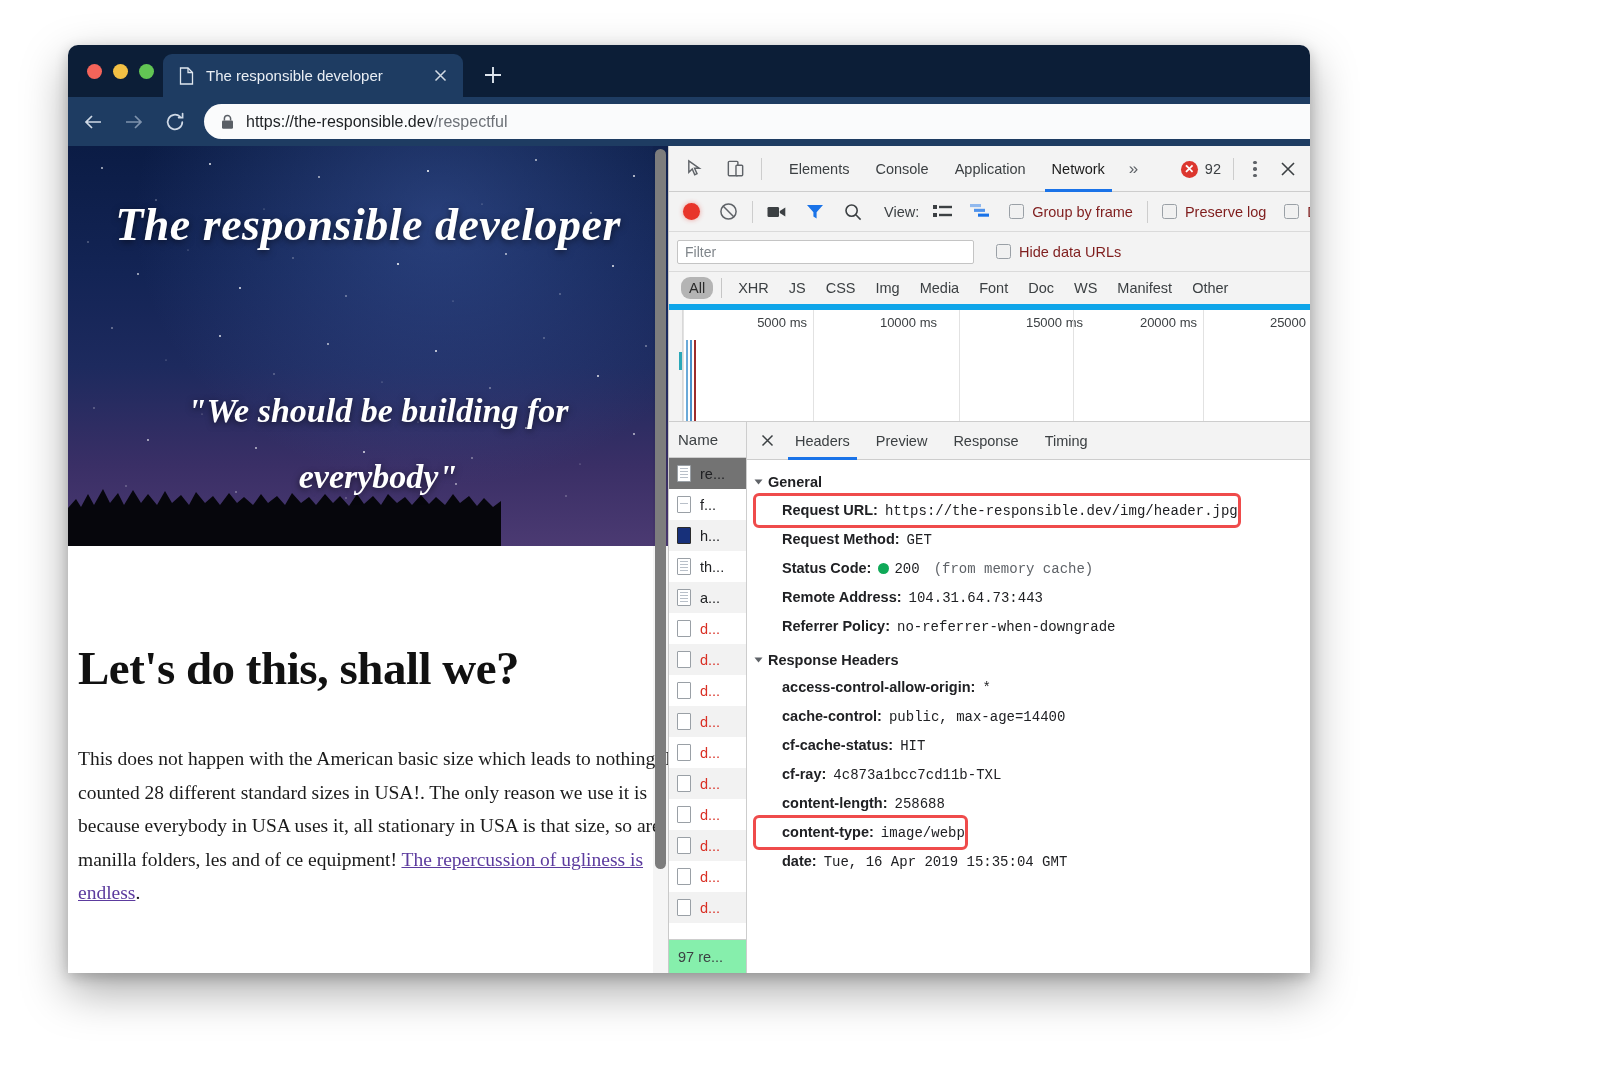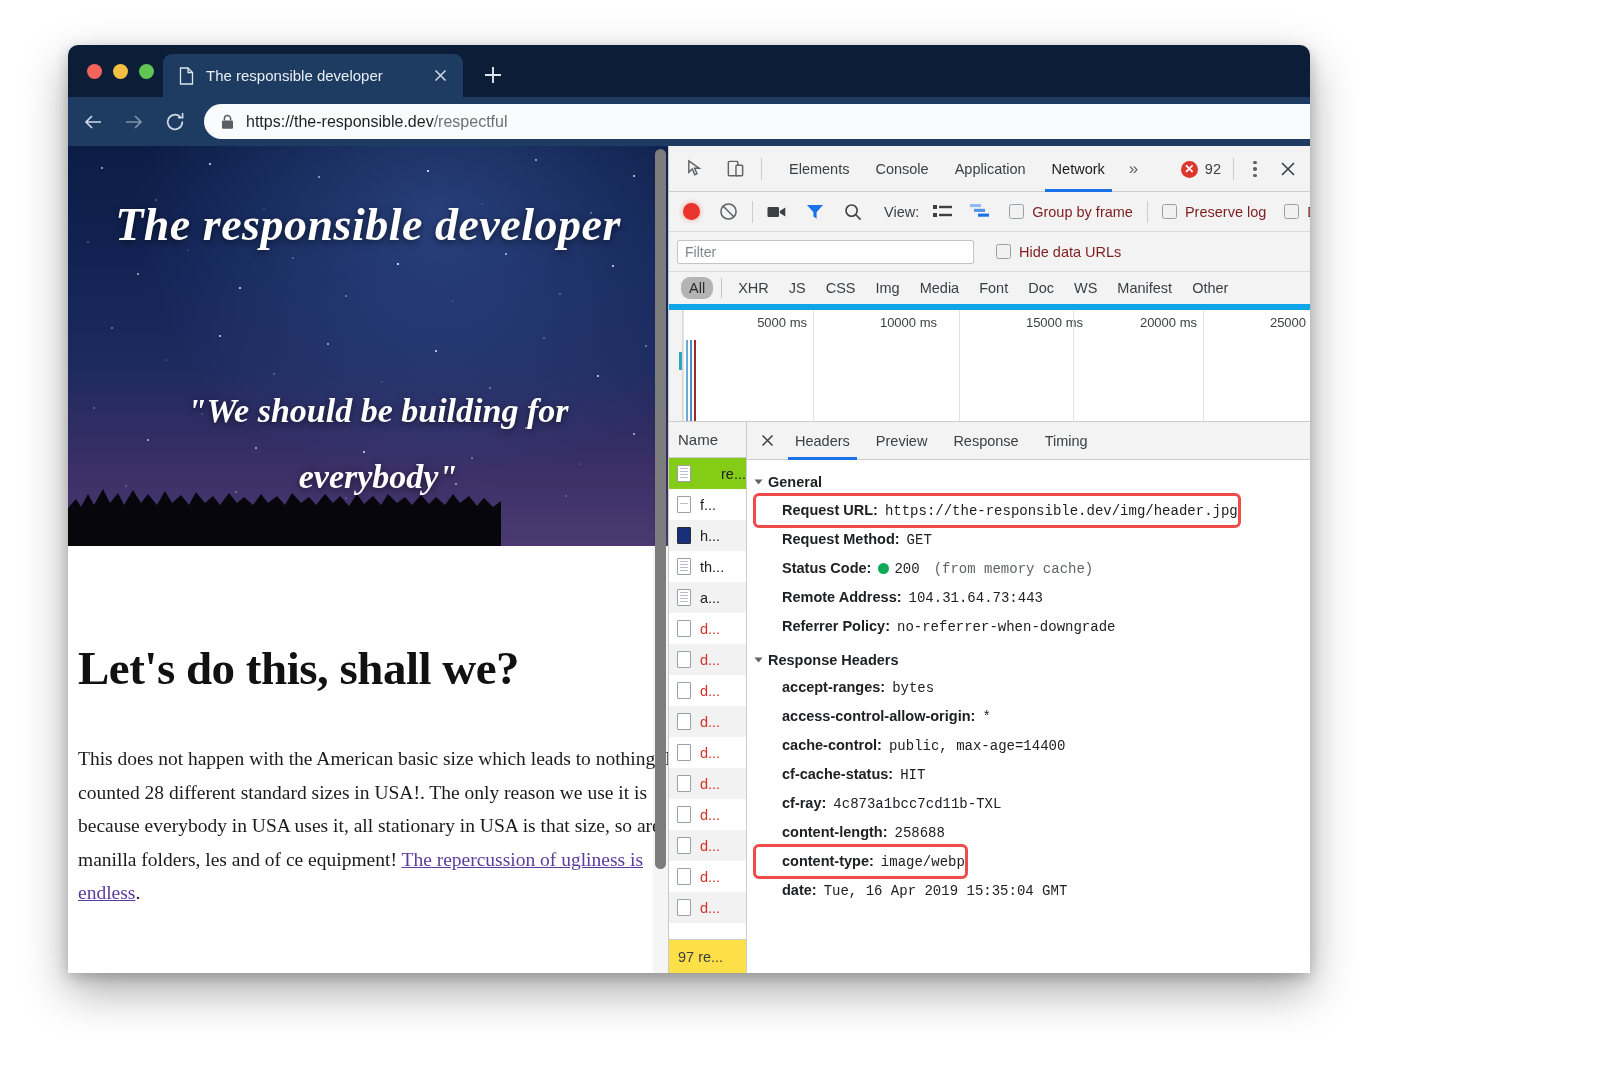--- a/index.html
+++ b/index.html
@@ -364,21 +364,21 @@
   #name-list { flex: 1; overflow: hidden; }
   .net-row {
     height: 31px;
     display: flex; align-items: center;
     padding-left: 8px;
     font-size: 14.5px;
     color: #202124;
     white-space: nowrap;
   }
   .net-row.odd { background: #f2f2f2; }
-  .net-row.selected { background: #84cc16; justify-content: space-between; }
+  .net-row.selected { background: #737373; }
   .net-row.err { color: #d93025; }
   .row-icon {
     width: 14px; height: 17px;
     border: 1px solid #9aa0a6;
     background: #fff;
     margin-right: 9px;
     flex: none;
     position: relative;
     border-radius: 1px;
   }
@@ -392,21 +392,21 @@
         #b9c0c9 6px, #b9c0c9 7px, transparent 7px, transparent 9px,
         #b9c0c9 9px, #b9c0c9 10px, transparent 10px);
   }
   .row-icon.img-sel { background: #17307a; border-color: #2b2b2b; }
   .row-icon.css::after {
     content:"";
     position:absolute; left:2px; top:6px; width:8px; height:1px; background:#b9c0c9;
   }
   #status-bar {
     height: 34px;
-    background: #fde047;
+    background: #86efac;
     border-top: 1px solid #cdcdcd;
     display: flex; align-items: center;
     padding-left: 9px;
     font-size: 14.5px; color: #3c4043;
     flex: none;
     white-space: nowrap;
   }
 
   
   #details { flex: 1; display: flex; flex-direction: column; min-width: 0; background: #fff; }
@@ -892,24 +892,20 @@
               <span class="hkey">Referrer Policy:</span>
               <span class="hval">no-referrer-when-downgrade</span>
             </div>
 
             <div class="hsection" style="margin-top:12px">
               <span class="tri"></span>
               <span>Response Headers</span>
             </div>
 
             <div class="hrow">
-              <span class="hkey">accept-ranges:</span>
-              <span class="hval">bytes</span>
-            </div>
-            <div class="hrow">
               <span class="hkey">access-control-allow-origin:</span>
               <span class="hval">*</span>
             </div>
             <div class="hrow">
               <span class="hkey">cache-control:</span>
               <span class="hval">public, max-age=14400</span>
             </div>
             <div class="hrow">
               <span class="hkey">cf-cache-status:</span>
               <span class="hval">HIT</span>

